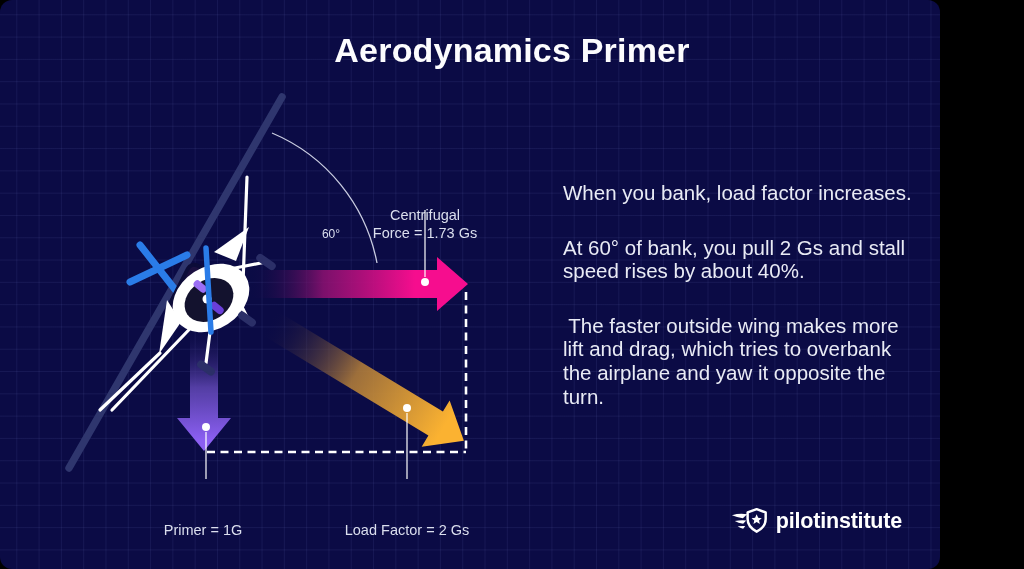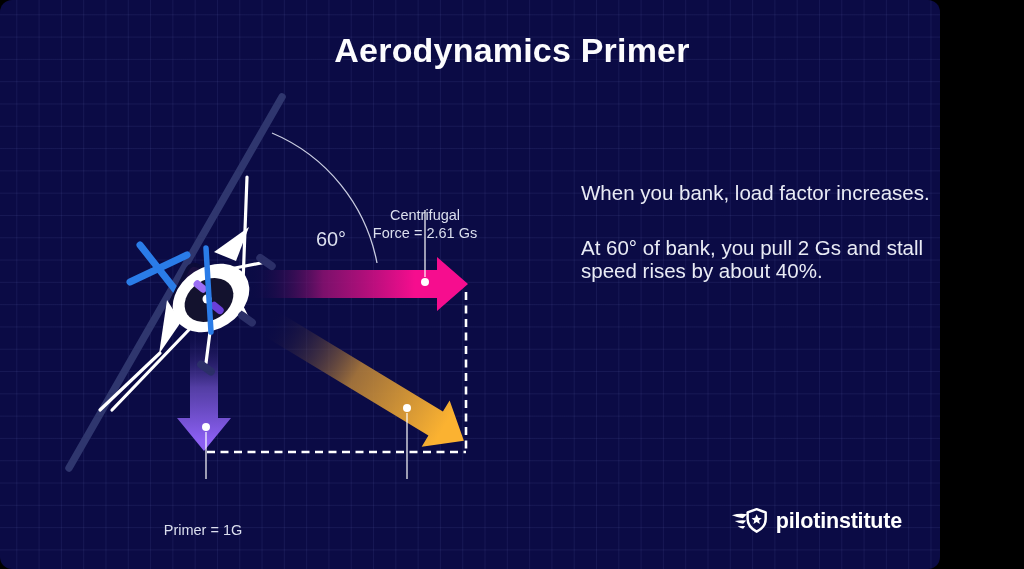--- a/index.html
+++ b/index.html
@@ -15,22 +15,22 @@
   }
   .title{
     position:absolute;top:31px;left:0;width:1024px;text-align:center;
     color:#fcfcfe;font-size:34px;font-weight:700;letter-spacing:0.2px;margin:0;
   }
   .diagram-svg{position:absolute;left:0;top:80px;}
   .dlabel{
     position:absolute;color:#dbdfee;font-size:14.5px;line-height:1.24;
     text-align:center;font-weight:400;margin-top:36px;
   }
-  .dlabel.angle{font-size:20px;}
-  .textcol{position:absolute;left:563px;top:181px;width:410px;color:#e9ebf5;margin-left:18px;}
+  .dlabel.angle{font-size:12px;}
+  .textcol{position:absolute;left:563px;top:181px;width:410px;color:#e9ebf5;}
   .textcol .para{margin:0 0 0 0;}
   .textcol .para + .para{margin-top:31px;}
   .textcol .tline{font-size:20.5px;line-height:23.6px;white-space:pre;}
   .brand{
     position:absolute;top:506px;right:38px;display:flex;align-items:center;gap:7px;
   }
   .brand .brand-text{
     color:#ffffff;font-size:21.5px;font-weight:700;letter-spacing:-0.2px;text-align:center;
   }
 </style>
@@ -128,33 +128,40 @@
       <line x1="206" y1="352" x2="206" y2="399" stroke="#ffffff" stroke-width="1.2"></line>
       <circle cx="407" cy="328" r="4" fill="#ffffff"></circle>
       <line x1="407" y1="333" x2="407" y2="399" stroke="#ffffff" stroke-width="1.2"></line>
     </g>
   </svg>
 
   <div class="dlabel angle" style="left:305px;top:191px;width:52px;">60°</div>
 
   <div class="dlabel" style="left:345px;top:171px;width:160px;">
     <div>Centrifugal</div>
-    <div>Force = 2.61 Gs</div>
+    <div>Force = 1.73 Gs</div>
   </div>
 
   <div class="dlabel" style="left:123px;top:486px;width:160px;">Primer = 1G</div>
 
+  <div class="dlabel" style="left:327px;top:486px;width:160px;">Load Factor = 2 Gs</div>
 
   <div class="textcol">
     <div class="para">
       <div class="tline">When you bank, load factor increases.</div>
     </div>
     <div class="para">
       <div class="tline">At 60° of bank, you pull 2 Gs and stall</div>
       <div class="tline">speed rises by about 40%.</div>
+    </div>
+    <div class="para">
+      <div class="tline"> The faster outside wing makes more</div>
+      <div class="tline">lift and drag, which tries to overbank</div>
+      <div class="tline">the airplane and yaw it opposite the</div>
+      <div class="tline">turn.</div>
     </div>
   </div>
 
   <div class="brand">
     <svg width="38" height="30" viewBox="0 0 40 30">
       <path d="M1 9 Q9 6.5 17 8 L12.5 12 Q6 11 1 9 Z" fill="#ffffff"></path>
       <path d="M4 15 Q10 14 16 14.5 L12.8 18 Q7.5 17 4 15 Z" fill="#ffffff"></path>
       <path d="M7 20.5 Q11 20.2 15 20.3 L12.8 23.2 Q9.5 22.3 7 20.5 Z" fill="#ffffff"></path>
       <path d="M27 2.5 L36.5 6 V13 C36.5 19.5 32.5 23.4 27 26.2 C21.5 23.4 17.5 19.5 17.5 13 V6 Z" fill="none" stroke="#ffffff" stroke-width="2.6" stroke-linejoin="round"></path>
       <polygon fill="#ffffff" points="27,8 28.6,11.7 32.4,12 29.5,14.5 30.4,18.2 27,16.1 23.6,18.2 24.5,14.5 21.6,12 25.4,11.7"></polygon>

